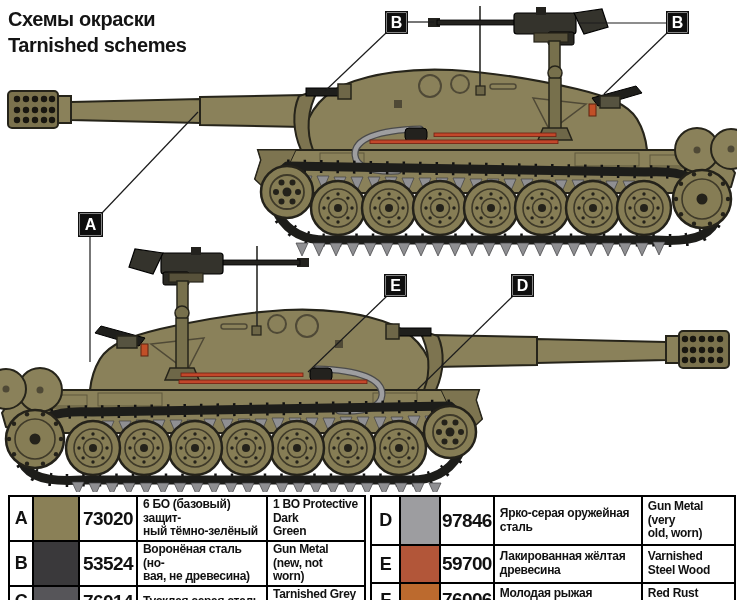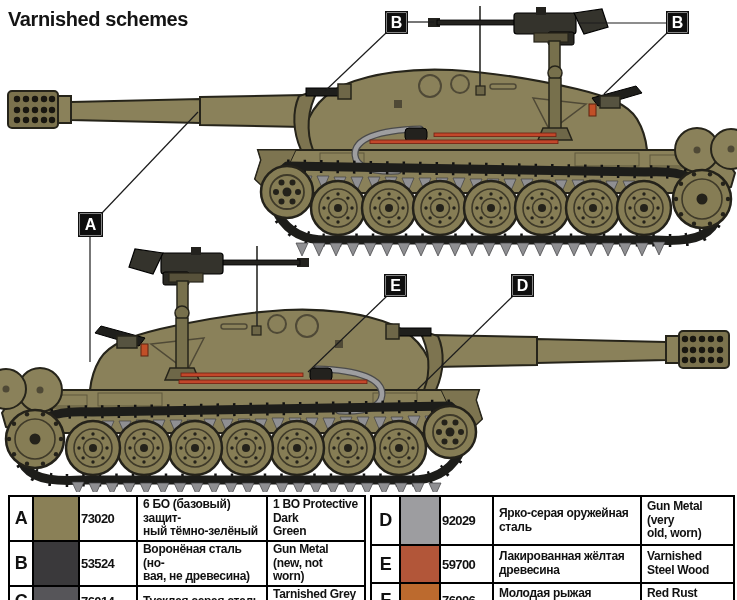--- a/index.html
+++ b/index.html
@@ -19,32 +19,33 @@
   }
   .callout.big{width:25px;height:25px;line-height:25px;}
   .tables{position:absolute;left:8px;top:495px;display:flex;gap:4px;}
   table.ptable{border-collapse:collapse;table-layout:fixed;}
   table.ptable td{
     border:2px solid #000;background:#fff;overflow:hidden;
     font-weight:bold;vertical-align:middle;
   }
   table.ptable{border:1px solid #000;}
   td.letter{text-align:center;font-size:18px;letter-spacing:-0.5px;}
-  td.code{text-align:left;font-size:13px;letter-spacing:-0.6px;}
+  td.code{text-align:center;font-size:19px;letter-spacing:-0.6px;}
   td.swatch{padding:0;}
   td.txt{
     font-size:12px;line-height:1.14;padding:1px 5px;white-space:pre-line;letter-spacing:-0.3px;
   }
   tr.r1{height:37px;} tr.r2{height:35px;} tr.r3{height:22px;}
 </style>
 </head>
 <body>
 
 <div class="page-title">
-  <div>Varnished schemes</div>
+  <div>Схемы окраски</div>
+  <div>Tarnished schemes</div>
 </div>
 
 <svg class="scene" width="737" height="492" viewBox="0 0 737 492" xmlns="http://www.w3.org/2000/svg">
   <defs>
     <g id="rw">
       <circle r="27" fill="#867d55" stroke="#24221a" stroke-width="2.5"></circle>
       <circle r="19" fill="none" stroke="#3f3a29" stroke-width="1.6"></circle>
       <circle r="9.5" fill="none" stroke="#3f3a29" stroke-width="1.6"></circle>
       <circle r="4" fill="#24221a"></circle>
       <circle cx="14" cy="0" r="1.7" fill="#24221a"></circle>
@@ -296,21 +297,21 @@
         <col style="width:29px">
         <col style="width:40px">
         <col style="width:53px">
         <col style="width:148px">
         <col style="width:93px">
       </colgroup>
     <tbody>
         <tr class="r1">
       <td class="letter">D</td>
       <td class="swatch" style="background: rgb(157, 157, 160);"></td>
-      <td class="code">92029</td>
+      <td class="code">97846</td>
       <td class="txt">Ярко-серая оружейная
 сталь</td>
       <td class="txt">Gun Metal (very
 old, worn)</td>
     </tr>
     <tr class="r2">
       <td class="letter">E</td>
       <td class="swatch" style="background: rgb(178, 86, 57);"></td>
       <td class="code">59700</td>
       <td class="txt">Лакированная жёлтая

